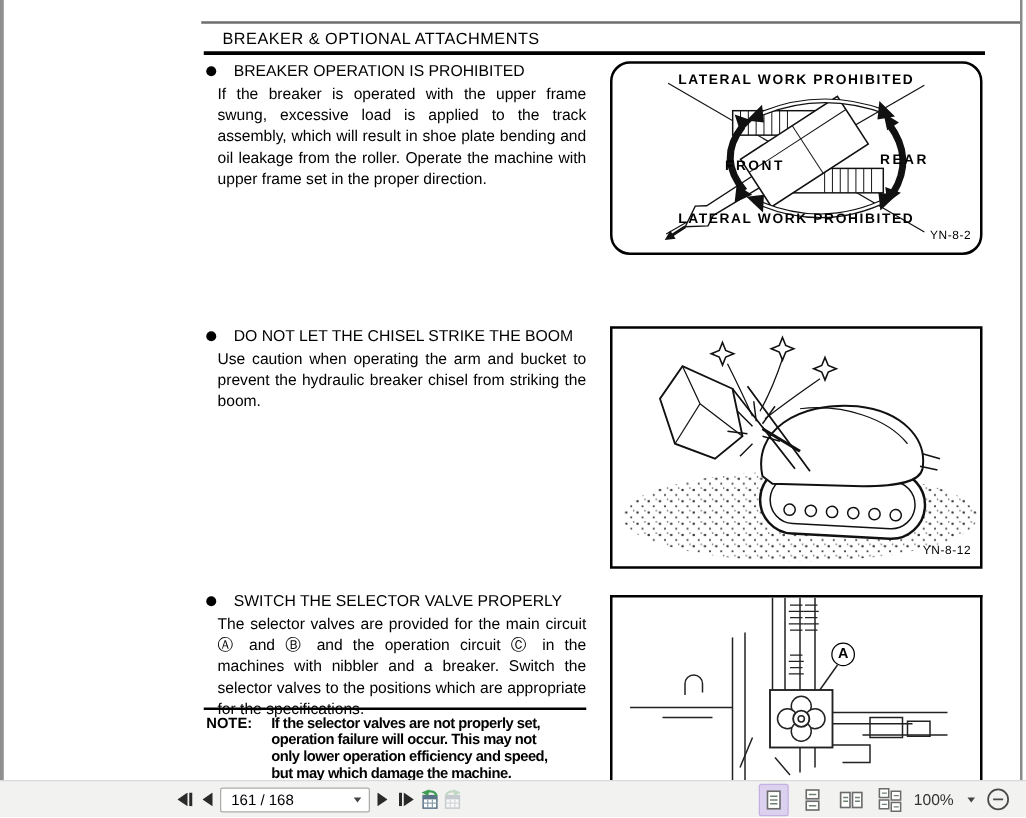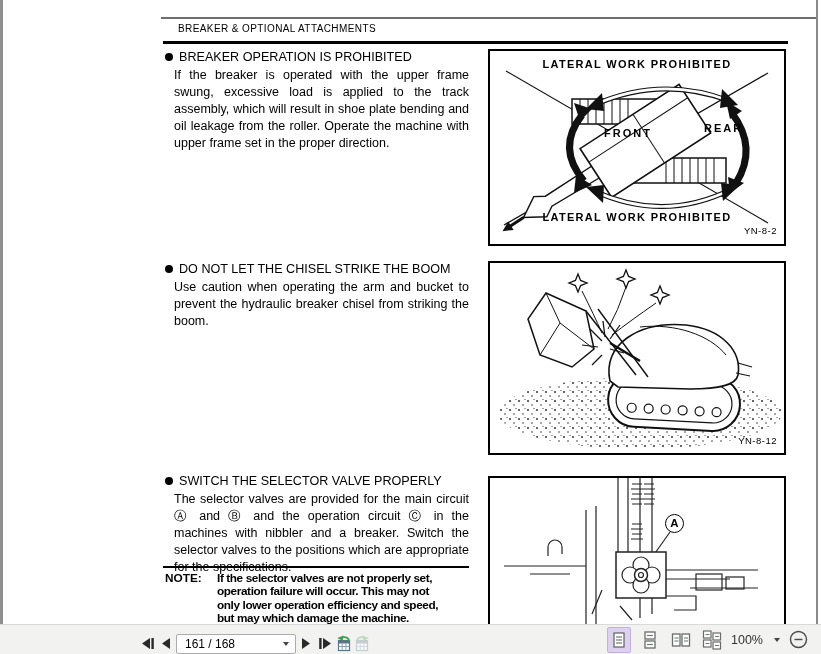--- a/index.html
+++ b/index.html
@@ -5,56 +5,56 @@
   html,body{margin:0;padding:0;background:#fff;}
   .screen{position:relative;width:821px;height:654px;background:#ffffff;overflow:hidden;
           font-family:"Liberation Sans",sans-serif;color:#000;}
 
   
   .left-edge{position:absolute;left:0;top:0;width:3px;height:624px;background:#8f8f8f;}
   .right-edge{position:absolute;left:816px;top:0;width:2px;height:624px;background:#8a8a8a;}
   .top-rule{position:absolute;left:161px;top:17px;width:655px;height:2px;background:#6e6e6e;}
 
   
-  .doc-header{position:absolute;left:178px;top:23px;font-size:10px;letter-spacing:.4px;}
+  .doc-header{position:absolute;left:178px;top:23px;font-size:13px;letter-spacing:.4px;}
   .header-rule{position:absolute;left:163px;top:41px;width:625px;height:3px;background:#000;}
 
   
   .section{position:absolute;left:165px;width:304px;}
   .sec1{top:50px;} .sec2{top:262px;} .sec3{top:474px;}
-  .title-row{display:flex;align-items:center;gap:6px;font-size:12.6px;white-space:nowrap;}
+  .title-row{display:flex;align-items:center;gap:14px;font-size:12.6px;white-space:nowrap;}
   .bullet{width:8px;height:8px;border-radius:50%;background:#000;flex:none;}
   .sec-body{margin:3px 0 0 9px;font-size:12.5px;line-height:17px;text-align:justify;}
 
   .note-rule{position:absolute;left:163px;top:566px;width:306px;height:2px;background:#000;}
   .note{position:absolute;left:165px;top:572px;width:320px;font-weight:bold;
         font-size:11.8px;line-height:13.4px;letter-spacing:-0.4px;}
   .note-label{position:absolute;left:0;top:0;letter-spacing:0;}
   .note-lines{margin-left:52px;}
   .note-line{white-space:nowrap;}
 
   
   .fig{position:absolute;left:488px;width:298px;border:2px solid #000;background:#fff;box-sizing:border-box;}
-  .fig1{top:49px;height:197px;}
+  .fig1{top:49px;height:155px;border-radius:16px;}
   .fig2{top:261px;height:194px;}
   .fig3{top:476px;height:149px;border-bottom:none;}
   .fig svg{position:absolute;left:0;top:0;width:100%;height:100%;}
   .fig-label{position:absolute;font-weight:bold;font-size:11px;letter-spacing:1.3px;white-space:nowrap;}
   .fig1-top{top:7px;left:0;right:0;text-align:center;}
   .fig1-bottom{bottom:21px;left:0;right:0;text-align:center;}
-  .fig1-front{left:70px;top:76px;letter-spacing:2px;padding-left:44px;}
+  .fig1-front{left:46px;top:76px;letter-spacing:2px;padding-left:44px;}
   .fig1-rear{left:214px;top:71px;letter-spacing:2px;text-align:right;}
   .fig-caption{position:absolute;right:7px;font-size:9.5px;letter-spacing:.5px;}
   .fig1 .fig-caption{bottom:8px;} .fig2 .fig-caption{bottom:7px;}
   .part-a{position:absolute;left:175px;top:36px;width:17px;height:17px;border:1.7px solid #000;
           border-radius:50%;text-align:center;font-size:11.5px;font-weight:bold;line-height:17px;background:#fff;}
 
   
   .toolbar{position:absolute;left:0;right:0;top:624px;height:30px;background:#f2f2f1;border-top:1px solid #dadada;box-sizing:border-box;}
-  .nav-group{position:absolute;left:138px;top:0;bottom:0;display:flex;align-items:flex-end;}
+  .nav-group{position:absolute;left:138px;top:0;bottom:0;display:flex;align-items:center;}
   .tb-btn{width:19px;height:22px;display:flex;align-items:center;justify-content:center;background:none;border:none;padding:0;cursor:pointer;}
   .page-box{width:120px;height:20px;background:#fff;border:1px solid #ababab;border-radius:2px;
             display:flex;align-items:center;font-size:12px;box-sizing:border-box;padding-left:8px;}
   .page-box .caret{margin-left:auto;margin-right:6px;}
   .caret{width:0;height:0;border-left:3.5px solid transparent;border-right:3.5px solid transparent;border-top:4px solid #444;}
   .view-group{position:absolute;left:607px;top:0;bottom:0;display:flex;align-items:center;gap:7px;}
   .view-btn{width:24px;height:26px;display:flex;align-items:center;justify-content:center;background:none;border:1px solid transparent;border-radius:2px;padding:0;cursor:pointer;}
   .view-btn.active{background:#ddd1f0;border-color:#c3b1e1;}
   .zoom-group{position:absolute;left:731px;top:0;bottom:0;display:flex;align-items:center;text-align:right;}
   .zoom-select{display:flex;align-items:center;gap:11px;cursor:pointer;}

